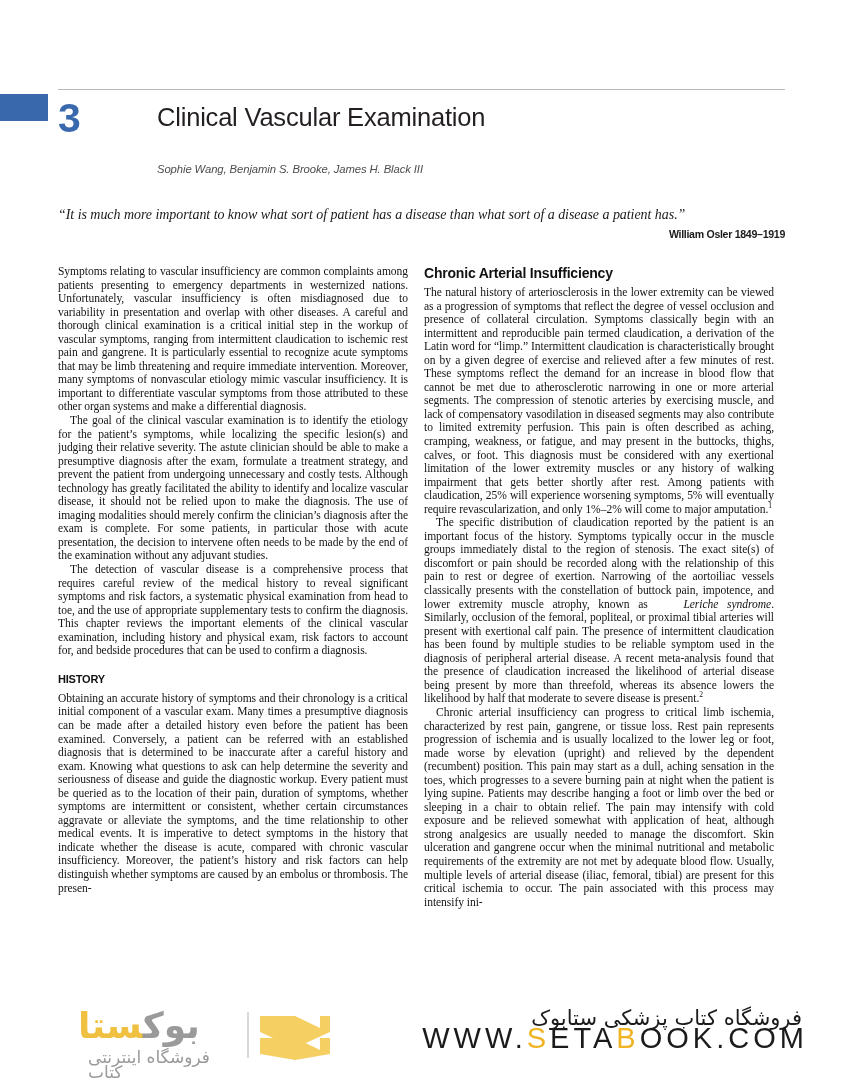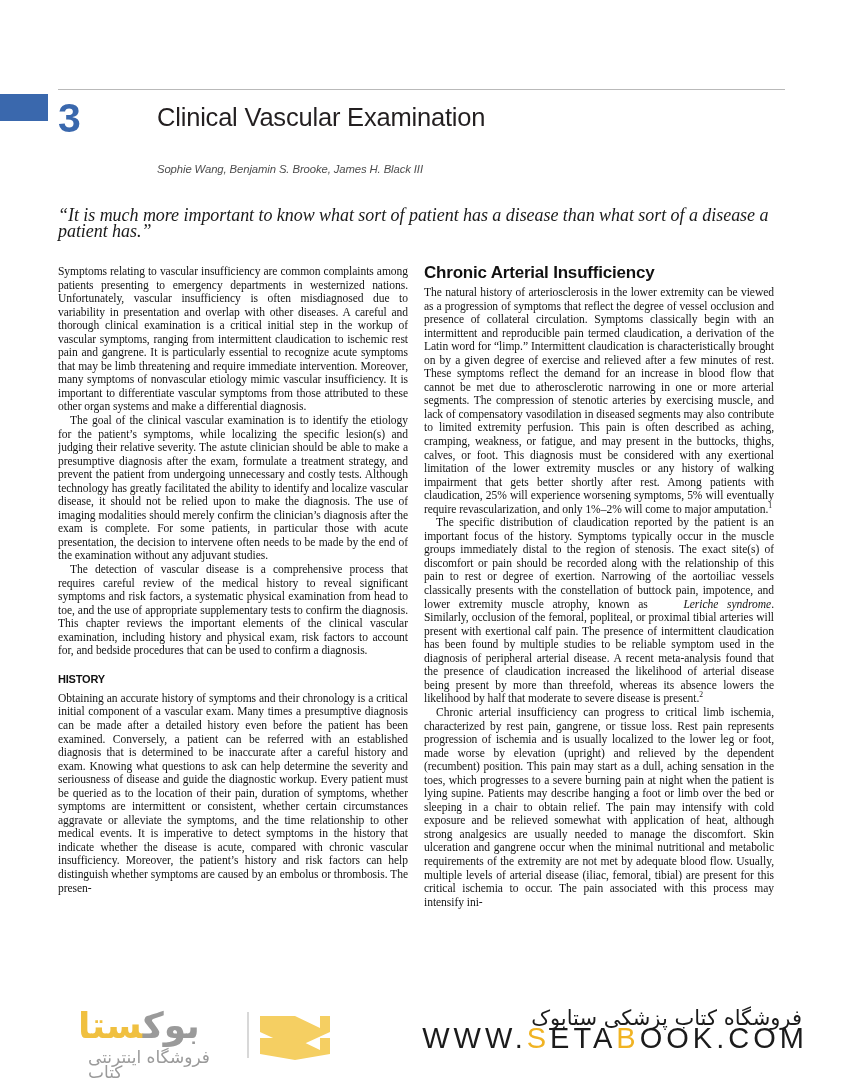--- a/index.html
+++ b/index.html
@@ -86,21 +86,21 @@
   
   .epigraph {
     position: absolute;
     left: 58px;
     top: 207px;
     width: 727px;
   }
   .epigraph-quote {
     font-family: "Liberation Serif", serif;
     font-style: italic;
-    font-size: 18px;
+    font-size: 14px;
     line-height: 16px;
     color: #1a1a1a;
     text-align: left;
     letter-spacing: -0.05px;
   }
   .epigraph-attr {
     margin-top: 5px;
     text-align: right;
     font-family: "Liberation Sans", sans-serif;
     font-weight: bold;
@@ -146,21 +146,21 @@
     margin: 13px 0 5px 0;
     font-family: "Liberation Sans", sans-serif;
     font-weight: bold;
     font-size: 11px;
     line-height: 16px;
     color: #111111;
     letter-spacing: -0.2px;
   }
   .section-head.first { margin-top: 0; }
   .section-head.sub {
-    font-size: 17px;
+    font-size: 14px;
   }
   .col p.after-head { text-indent: 0; }
 
   sup.ref {
     font-size: 7.6px;
     vertical-align: super;
     line-height: 0;
   }
   .it { font-style: italic; margin-left: 27px; }
 
@@ -278,20 +278,21 @@
     <div class="blue-tab"></div>
     <div class="chapter-number">3</div>
     <div class="title-block">
       <div class="chapter-title">Clinical Vascular Examination</div>
       <div class="chapter-authors">Sophie Wang, Benjamin S. Brooke, James H. Black III</div>
     </div>
   </div>
 
   <div class="epigraph">
     <div class="epigraph-quote">“It is much more important to know what sort of patient has a disease than what sort of a disease a patient has.”</div>
+    <div class="epigraph-attr">William Osler 1849–1919</div>
   </div>
 
   <div class="body-columns">
 
     <div class="col col-left">
       <p>Symptoms relating to vascular insufficiency are common complaints among patients presenting to emergency departments in westernized nations. Unfortunately, vascular insufficiency is often misdiagnosed due to variability in presentation and overlap with other diseases. A careful and thorough clinical examination is a critical initial step in the workup of vascular symptoms, ranging from intermittent claudication to ischemic rest pain and gangrene. It is particularly essential to recognize acute symptoms that may be limb threatening and require immediate intervention. Moreover, many symptoms of nonvascular etiology mimic vascular insufficiency. It is important to differentiate vascular symptoms from those attributed to these other organ systems and make a differential diagnosis.</p>
       <p>The goal of the clinical vascular examination is to identify the etiology for the patient’s symptoms, while localizing the specific lesion(s) and judging their relative severity. The astute clinician should be able to make a presumptive diagnosis after the exam, formulate a treatment strategy, and prevent the patient from undergoing unnecessary and costly tests. Although technology has greatly facilitated the ability to identify and localize vascular disease, it should not be relied upon to make the diagnosis. The use of imaging modalities should merely confirm the clinician’s diagnosis after the exam is complete. For some patients, in particular those with acute presentation, the decision to intervene often needs to be made by the end of the examination without any adjuvant studies.</p>
       <p>The detection of vascular disease is a comprehensive process that requires careful review of the medical history to reveal significant symptoms and risk factors, a systematic physical examination from head to toe, and the use of appropriate supplementary tests to confirm the diagnosis. This chapter reviews the important elements of the clinical vascular examination, including history and physical exam, risk factors to account for, and bedside procedures that can be used to confirm a diagnosis.</p>
       <div class="section-head">HISTORY</div>
       <p class="after-head">Obtaining an accurate history of symptoms and their chronology is a critical initial component of a vascular exam. Many times a presumptive diagnosis can be made after a detailed history even before the patient has been examined. Conversely, a patient can be referred with an established diagnosis that is determined to be inaccurate after a careful history and exam. Knowing what questions to ask can help determine the severity and seriousness of disease and guide the diagnostic workup. Every patient must be queried as to the location of their pain, duration of symptoms, whether symptoms are intermittent or consistent, whether certain circumstances aggravate or alleviate the symptoms, and the time relationship to other medical events. It is imperative to detect symptoms in the history that indicate whether the disease is acute, compared with chronic vascular insufficiency. Moreover, the patient’s history and risk factors can help distinguish whether symptoms are caused by an embolus or thrombosis. The presen-</p>

